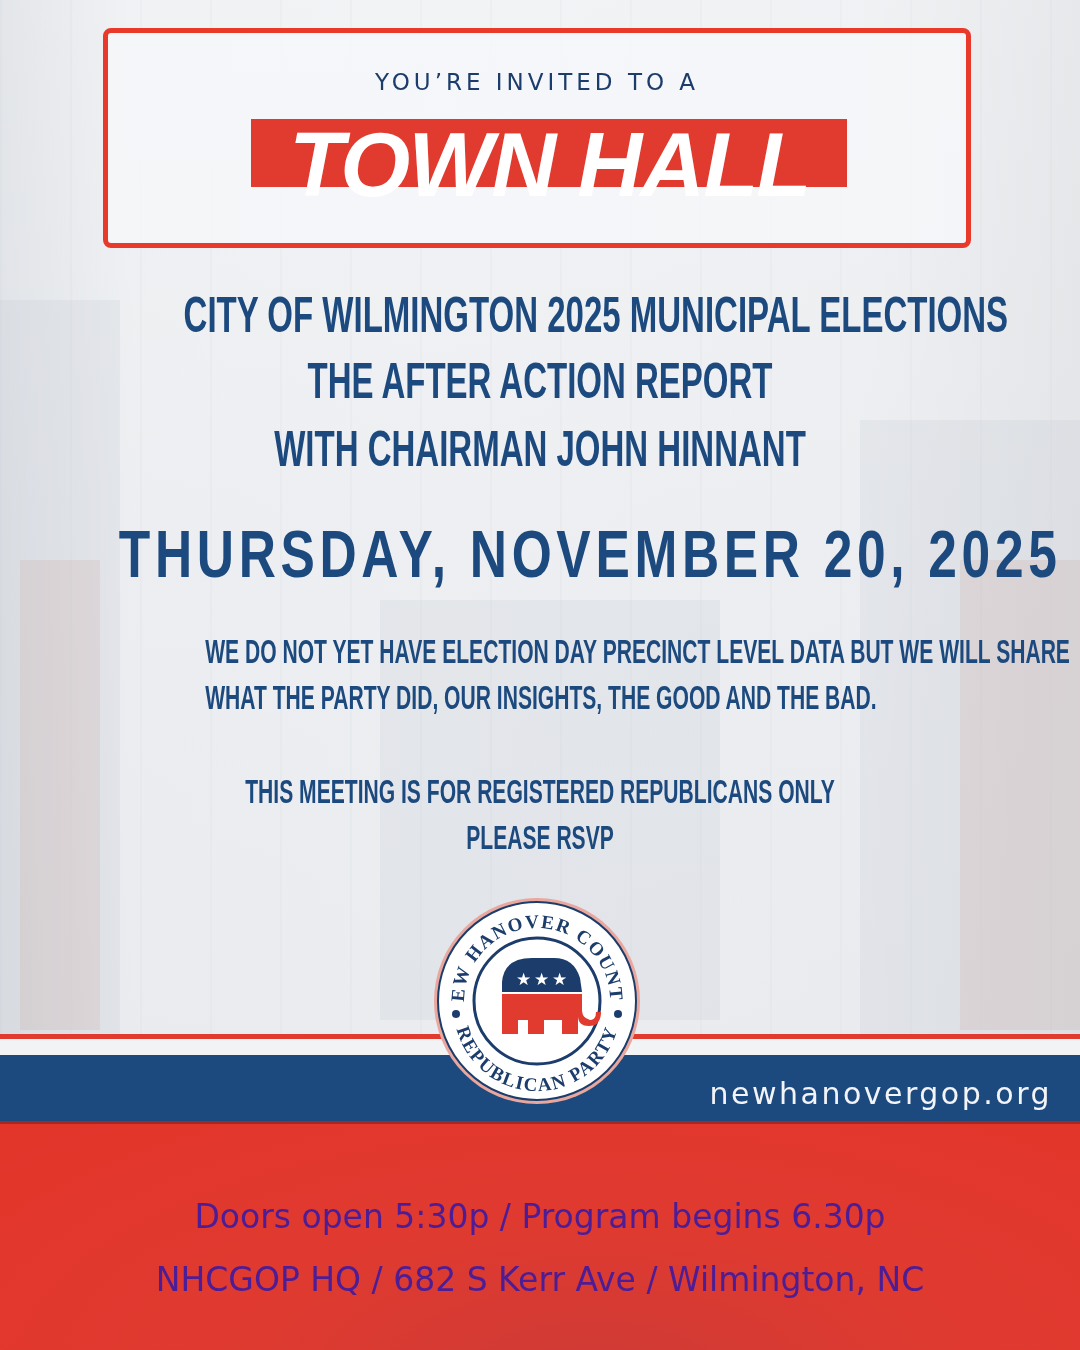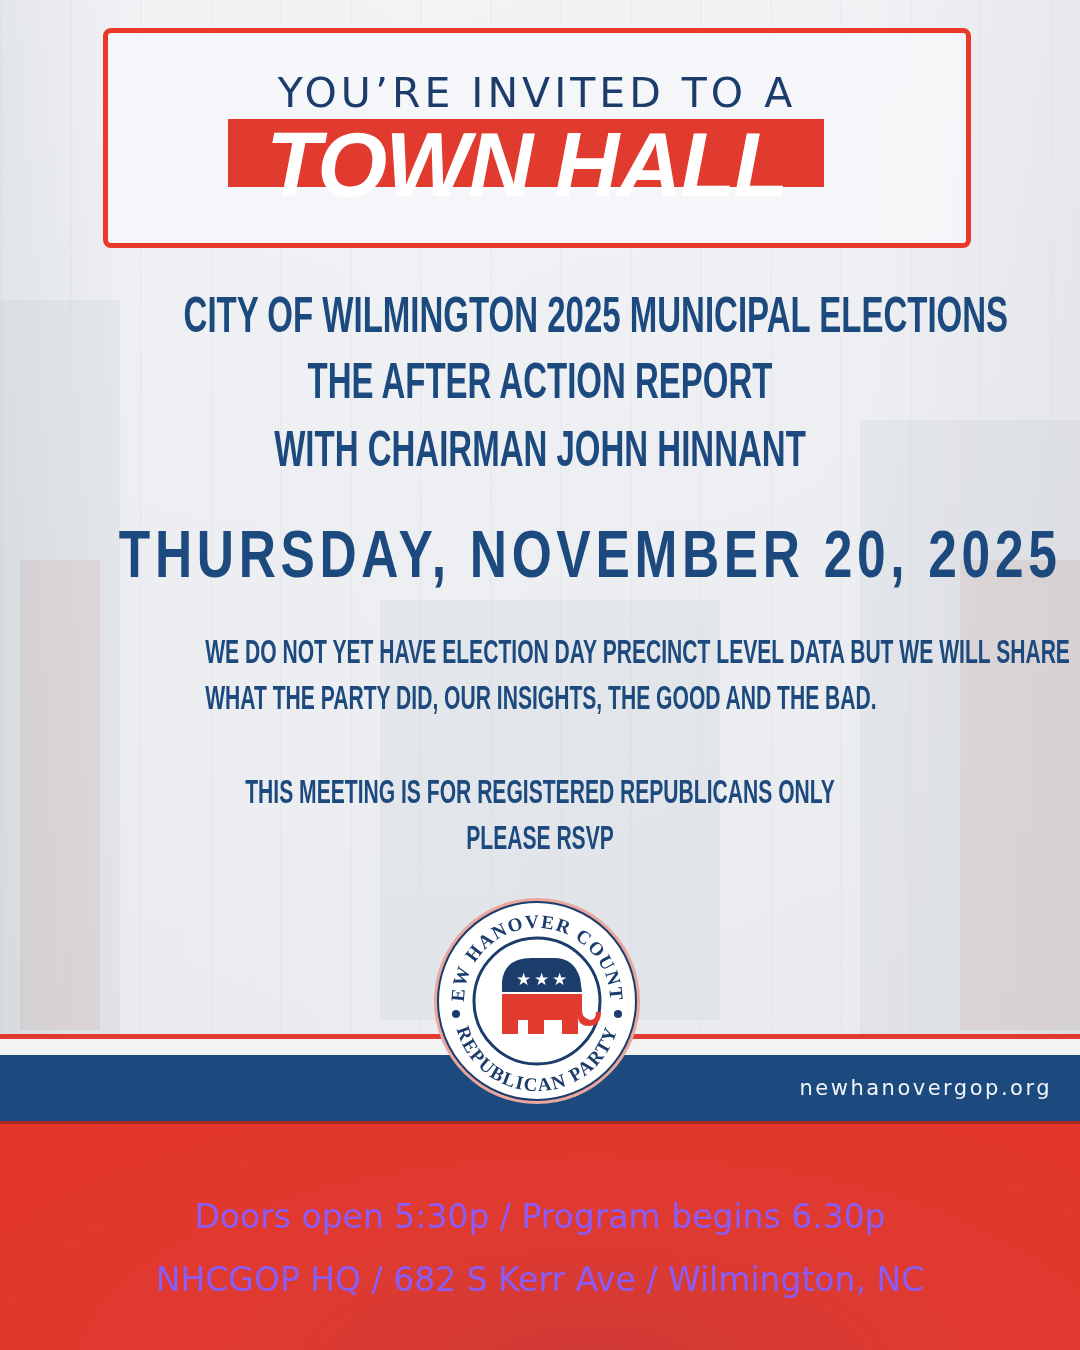--- a/index.html
+++ b/index.html
@@ -18,25 +18,25 @@
   .bg-bldg { position:absolute; background: rgba(190,196,205,0.18); }
   .bg-bldg.red { background: rgba(190,120,110,0.12); }
 
   .invite-box {
     position: absolute; left: 103px; top: 28px; width: 868px; height: 220px;
     border: 5px solid #e8392b; border-radius: 8px; box-sizing: border-box;
     background: rgba(246,247,249,0.85);
   }
   .invite-line {
     position: absolute; left: 0; right: 0; top: 36px; text-align: center;
-    font-family: "DejaVu Sans", sans-serif; font-size: 41px; letter-spacing: 4px;
+    font-family: "DejaVu Sans", sans-serif; font-size: 23px; letter-spacing: 4px;
     color: #1c3d6b; font-weight: normal;
   }
   .townhall-band {
-    position: absolute; left: 120px; top: 86px; width: 596px; height: 68px;
+    position: absolute; left: 143px; top: 86px; width: 596px; height: 68px;
     background: #e13a2e;
   }
   .townhall-text {
     position: absolute; left: 0; right: 0; top: 0; height: 92px; line-height: 92px;
     text-align: center; color: #fff; font-size: 90px; font-weight: bold; font-style: italic;
     letter-spacing: -2px; font-family: "Liberation Sans", sans-serif;
   }
 
   .headline {
     position: absolute; left: 0; width: 1080px; text-align: center;
@@ -55,24 +55,24 @@
   .stripe-red-thin { position: absolute; left: 0; top: 1034px; width: 1080px; height: 5px; background: #e13a2e; }
   .stripe-white { position: absolute; left: 0; top: 1039px; width: 1080px; height: 16px; background: #f2f3f5; }
   .stripe-blue { position: absolute; left: 0; top: 1055px; width: 1080px; height: 66px; background: #1c4a7e; }
   .stripe-dark { position: absolute; left: 0; top: 1121px; width: 1080px; height: 3px; background: #a82820; }
   .footer-red {
     position: absolute; left: 0; top: 1124px; width: 1080px; height: 226px;
     background: radial-gradient(ellipse at 55% 110%, #cf3a36 0%, #e03a30 45%, #e3352a 100%);
   }
   .website {
     position: absolute; right: 28px; top: 1076px; color: #f3f4f7;
-    font-family: "DejaVu Sans", sans-serif; font-size: 21px; letter-spacing: 2.5px;
+    font-family: "DejaVu Sans", sans-serif; font-size: 30px; letter-spacing: 2.5px;
   }
   .footer-line {
-    position: absolute; left: 0; width: 1080px; text-align: center; color: #8b5cf6;
+    position: absolute; left: 0; width: 1080px; text-align: center; color: #4c1d95;
     font-family: "DejaVu Sans", sans-serif; font-size: 33px;
   }
   .fl1 { top: 1197px; }
   .fl2 { top: 1260px; }
 
   .logo {
     position: absolute; left: 432px; top: 896px; width: 210px; height: 210px;
   }
 </style>
 </head>

